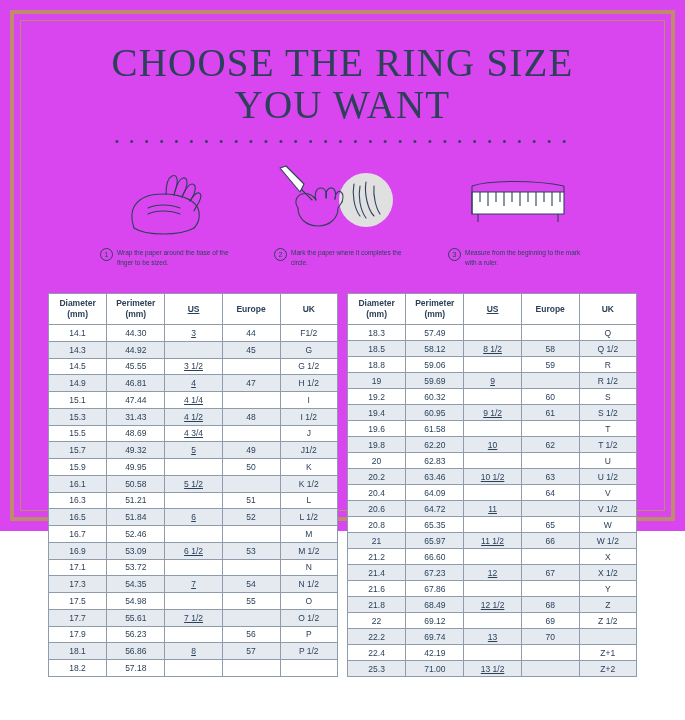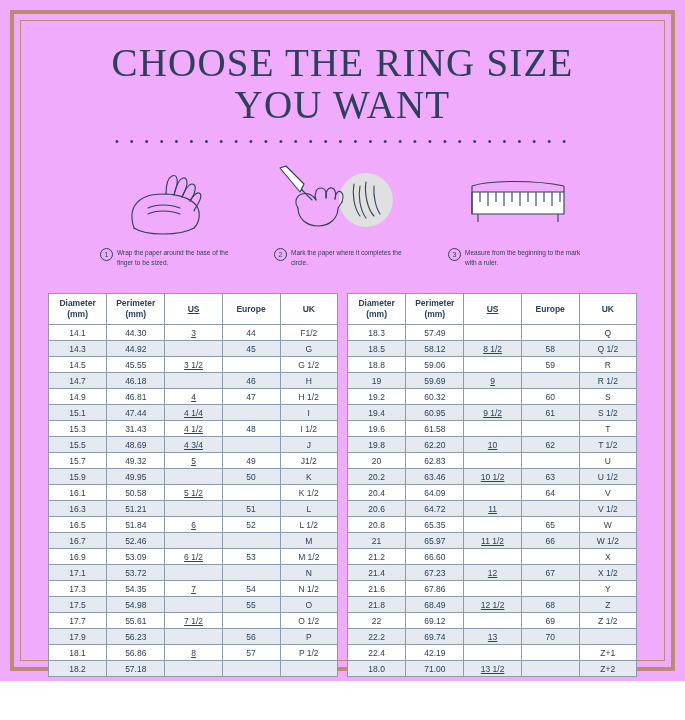--- a/index.html
+++ b/index.html
@@ -10,23 +10,23 @@
     width: 685px;
     height: 720px;
     background: #ffffff;
     font-family: "Liberation Sans", sans-serif;
     color: #2e4057;
     overflow: hidden;
   }
   .page {
     position: relative;
     width: 685px;
-    height: 681px;
+    height: 531px;
     box-sizing: border-box;
-    background: #f0abfc;
+    background: #d946ef;
   }
   .border-outer {
     position: absolute;
     left: 10px;
     top: 10px;
     right: 10px;
     bottom: 10px;
     border: 4px solid #c08a70;
     box-sizing: border-box;
   }
@@ -264,27 +264,20 @@
               <td class="c4">G</td>
             </tr>
             <tr>
               <td class="c0">14.5</td>
               <td class="c1">45.55</td>
               <td class="c2">3 1/2</td>
               <td class="c3"></td>
               <td class="c4">G 1/2</td>
             </tr>
             <tr>
-              <td class="c0">14.7</td>
-              <td class="c1">46.18</td>
-              <td class="c2"></td>
-              <td class="c3">46</td>
-              <td class="c4">H</td>
-            </tr>
-            <tr>
               <td class="c0">14.9</td>
               <td class="c1">46.81</td>
               <td class="c2">4</td>
               <td class="c3">47</td>
               <td class="c4">H 1/2</td>
             </tr>
             <tr>
               <td class="c0">15.1</td>
               <td class="c1">47.44</td>
               <td class="c2">4 1/4</td>
@@ -558,21 +551,21 @@
               <td class="c4"></td>
             </tr>
             <tr>
               <td class="c0">22.4</td>
               <td class="c1">42.19</td>
               <td class="c2"></td>
               <td class="c3"></td>
               <td class="c4">Z+1</td>
             </tr>
             <tr>
-              <td class="c0">18.0</td>
+              <td class="c0">25.3</td>
               <td class="c1">71.00</td>
               <td class="c2">13 1/2</td>
               <td class="c3"></td>
               <td class="c4">Z+2</td>
             </tr>
           </tbody>
       </table>
     </div>
 
   </div>

